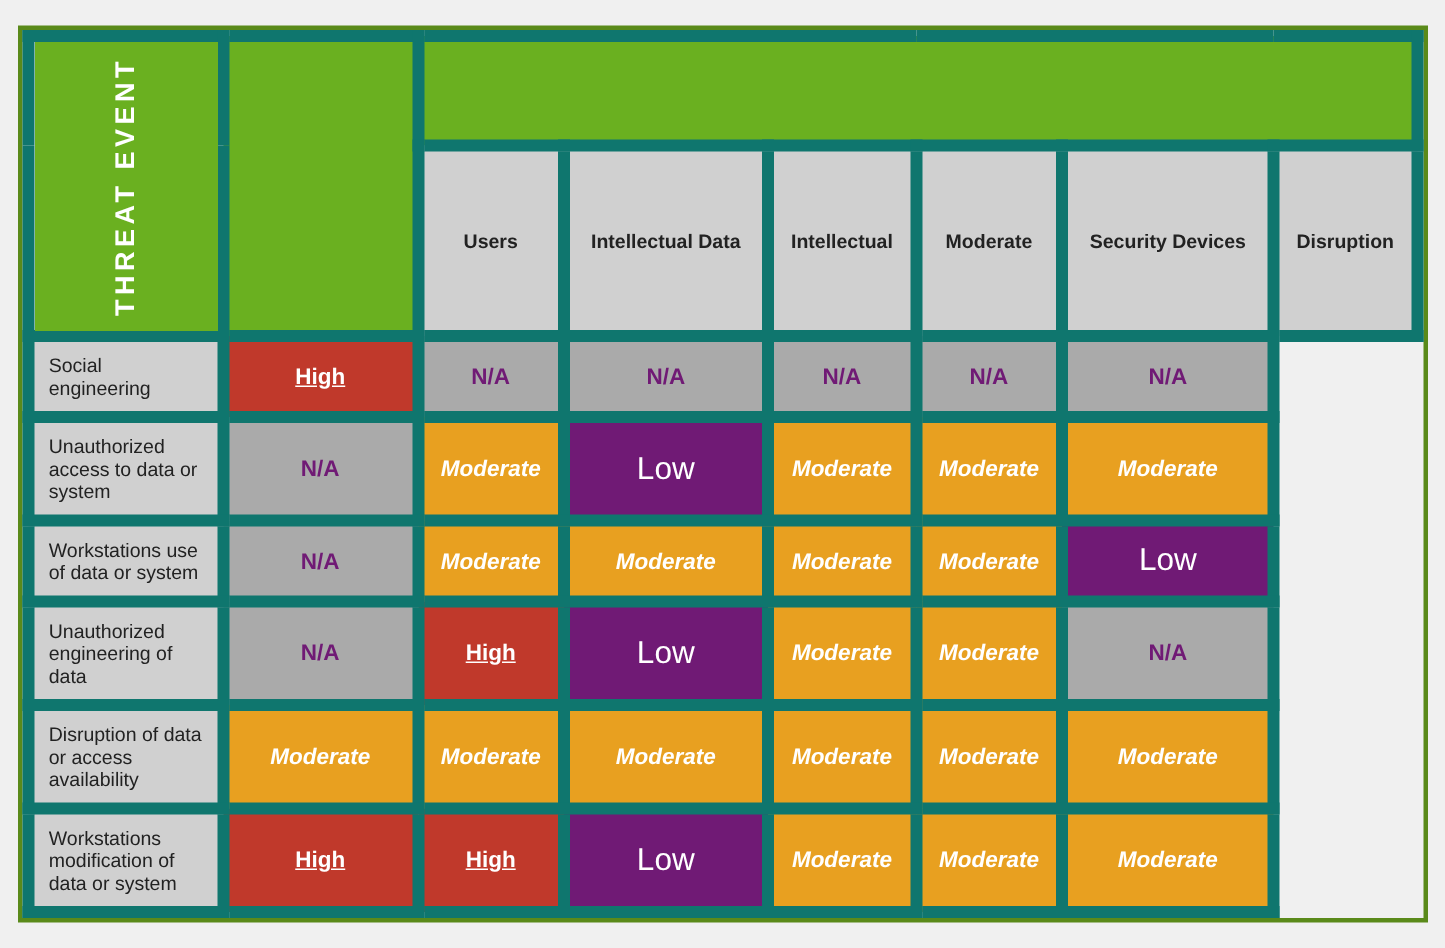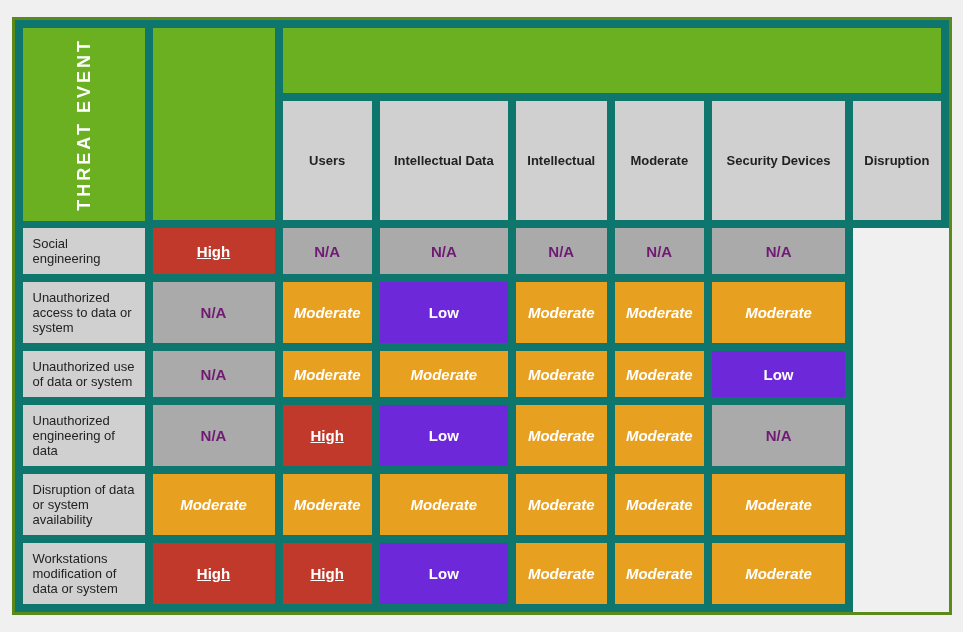--- a/index.html
+++ b/index.html
@@ -89,24 +89,24 @@
       text-decoration: underline;
     }
     .risk-moderate {
       background-color: #e8a020;
       color: white;
       font-weight: bold;
       font-size: 15px;
       font-style: italic;
     }
     .risk-low {
-      background-color: #6d28d9;
+      background-color: #701a75;
       color: white;
-      font-weight: bold;
-      font-size: 15px;
+      font-weight: normal;
+      font-size: 21px;
     }
     .risk-na {
       background-color: #aaaaaa;
       color: #701a75;
       font-weight: bold;
       font-size: 15px;
     }
   </style>
 </head>
 <body>
@@ -144,39 +144,39 @@
         <tr>
           <td class="row-label">Unauthorized access to data or system</td>
           <td class="risk-na">N/A</td>
           <td class="risk-moderate">Moderate</td>
           <td class="risk-low">Low</td>
           <td class="risk-moderate">Moderate</td>
           <td class="risk-moderate">Moderate</td>
           <td class="risk-moderate">Moderate</td>
         </tr>
         <tr>
-          <td class="row-label">Unauthorized use of data or system</td>
+          <td class="row-label">Workstations use of data or system</td>
           <td class="risk-na">N/A</td>
           <td class="risk-moderate">Moderate</td>
           <td class="risk-moderate">Moderate</td>
           <td class="risk-moderate">Moderate</td>
           <td class="risk-moderate">Moderate</td>
           <td class="risk-low">Low</td>
         </tr>
         <tr>
           <td class="row-label">Unauthorized engineering of data</td>
           <td class="risk-na">N/A</td>
           <td class="risk-high">High</td>
           <td class="risk-low">Low</td>
           <td class="risk-moderate">Moderate</td>
           <td class="risk-moderate">Moderate</td>
           <td class="risk-na">N/A</td>
         </tr>
         <tr>
-          <td class="row-label">Disruption of data or system availability</td>
+          <td class="row-label">Disruption of data or access availability</td>
           <td class="risk-moderate">Moderate</td>
           <td class="risk-moderate">Moderate</td>
           <td class="risk-moderate">Moderate</td>
           <td class="risk-moderate">Moderate</td>
           <td class="risk-moderate">Moderate</td>
           <td class="risk-moderate">Moderate</td>
         </tr>
         <tr>
           <td class="row-label">Workstations modification of data or system</td>
           <td class="risk-high">High</td>

